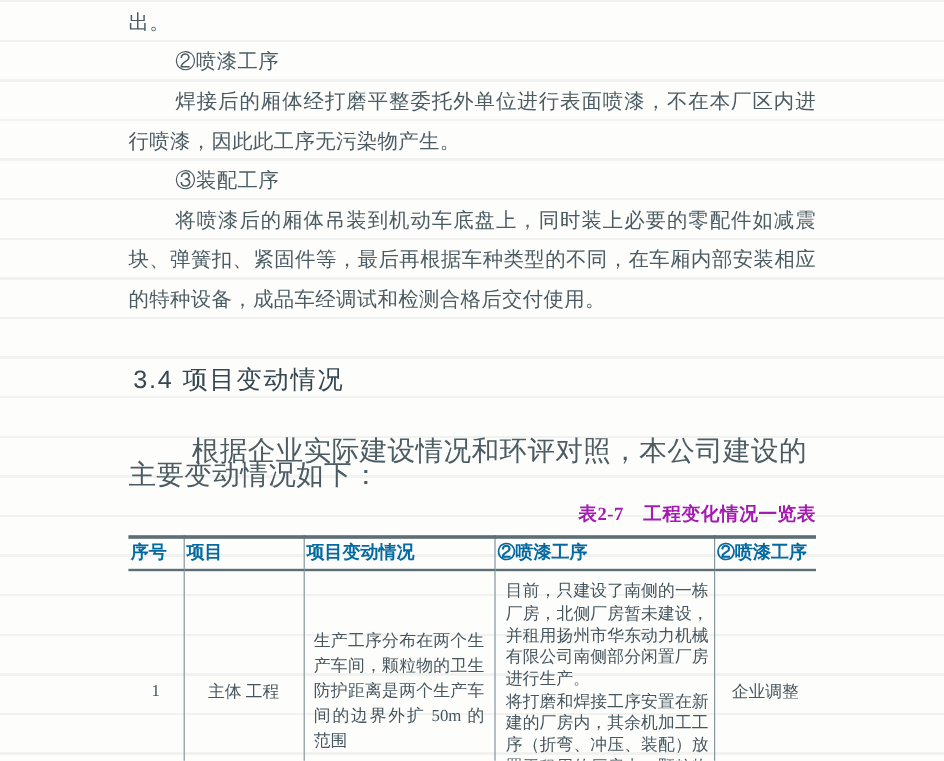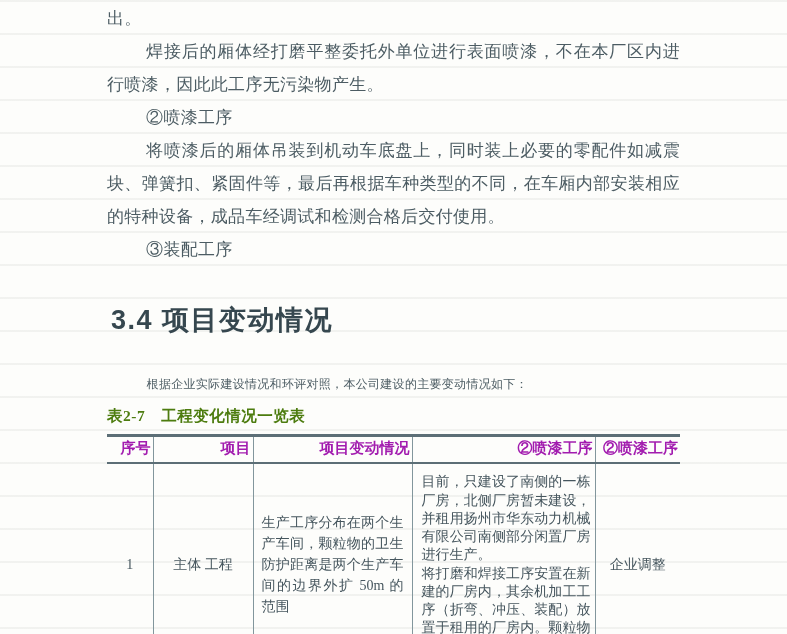--- a/index.html
+++ b/index.html
@@ -39,55 +39,55 @@
   }
   p.first-line {
     margin-top: 2px;
   }
   .indent {
     text-indent: 2.3em;
   }
   h2.section-heading {
     margin: 36px 0 0 4px;
     font-family: "Liberation Sans", "DejaVu Sans", sans-serif;
-    font-size: 27px;
-    font-weight: bold;
+    font-size: 21px;
+    font-weight: normal;
     color: #36474f;
     letter-spacing: 1.5px;
   }
   p.intro {
-    margin: 36px 0 0 12px;
-    font-size: 12px;
+    margin: 36px 0 0 0;
+    font-size: 23px;
     line-height: 20px;
     letter-spacing: 0.3px;
   }
   .caption {
     margin-top: 12px;
-    text-align: left;
+    text-align: right;
     font-weight: bold;
     font-size: 15.5px;
-    color: #4d7c0f;
+    color: #a21caf;
     letter-spacing: 0.5px;
   }
   table.change-table {
     margin-top: 7px;
     width: 573px;
     table-layout: fixed;
     border-collapse: collapse;
     border-top: 3px solid #5c6e76;
     border-bottom: 3px solid #5c6e76;
     color: #46565e;
   }
   table.change-table th {
     font-size: 15px;
     font-weight: bold;
-    color: #a21caf;
+    color: #0369a1;
     padding: 2px 2px 4px 2px;
     border-bottom: 2px solid #5c6e76;
-    text-align: right;
+    text-align: left;
   }
   table.change-table th + th,
   table.change-table td + td {
     border-left: 1px solid #82969c;
   }
   table.change-table td {
     font-size: 14px;
     vertical-align: middle;
     height: 197px;
   }
@@ -111,24 +111,24 @@
   .col-act   { width: 183px; }
   .col-reason{ width: 85px; }
 </style>
 </head>
 <body>
 
 <div class="page">
   <div class="content">
 
     <p class="body-text first-line">出。</p>
+    <p class="body-text indent">②喷漆工序</p>
     <p class="body-text indent">焊接后的厢体经打磨平整委托外单位进行表面喷漆，不在本厂区内进行喷漆，因此此工序无污染物产生。</p>
-    <p class="body-text indent">②喷漆工序</p>
+    <p class="body-text indent">③装配工序</p>
     <p class="body-text indent">将喷漆后的厢体吊装到机动车底盘上，同时装上必要的零配件如减震块、弹簧扣、紧固件等，最后再根据车种类型的不同，在车厢内部安装相应的特种设备，成品车经调试和检测合格后交付使用。</p>
-    <p class="body-text indent">③装配工序</p>
 
     <h2 class="section-heading">3.4 项目变动情况</h2>
 
     <p class="intro indent">根据企业实际建设情况和环评对照，本公司建设的主要变动情况如下：</p>
 
     <div class="caption">表2-7　工程变化情况一览表</div>
 
     <table class="change-table">
       <colgroup>
         <col class="col-seq">

